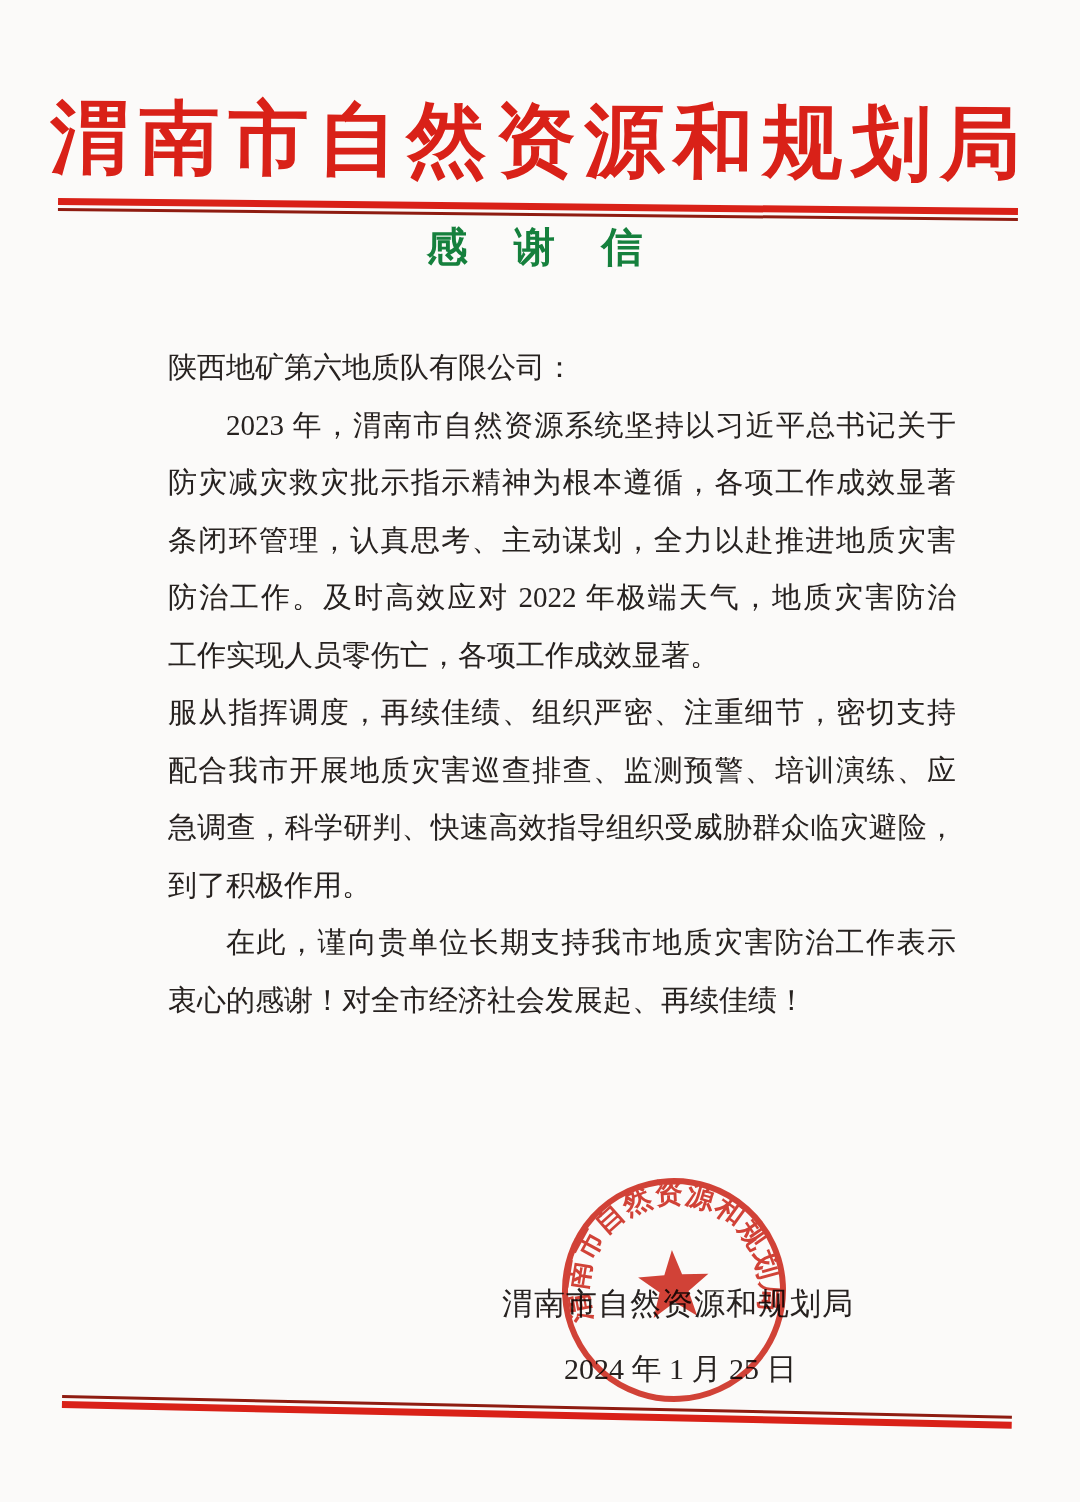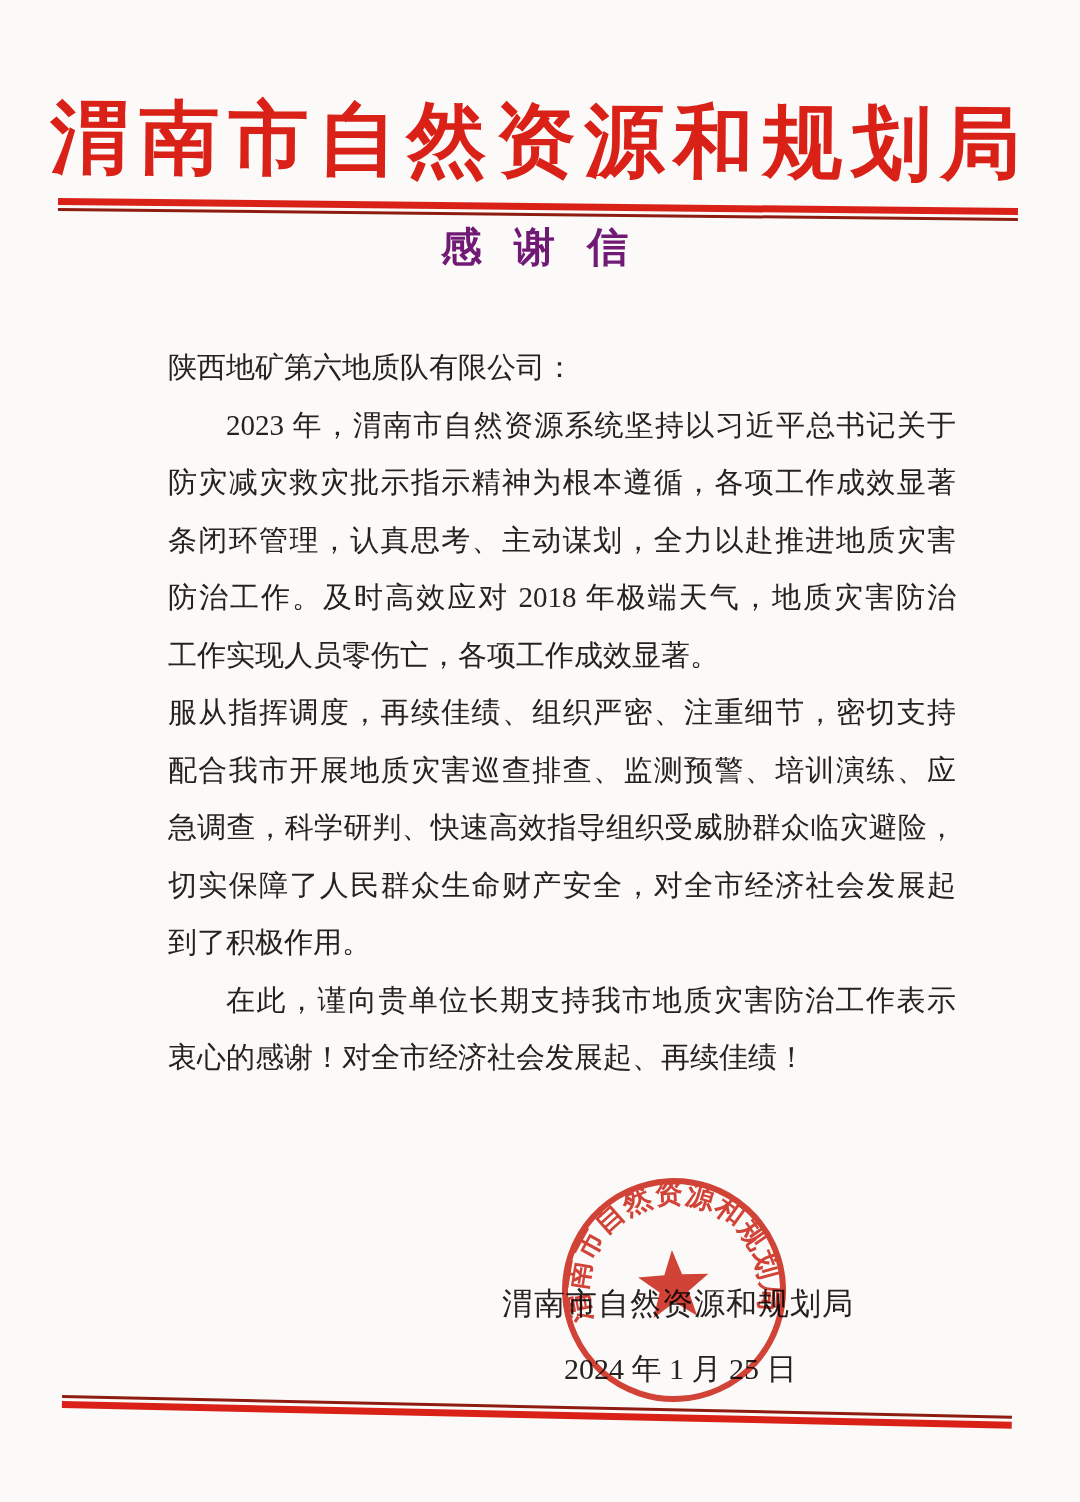--- a/index.html
+++ b/index.html
@@ -25,22 +25,22 @@
   }
   .rule-top{
     position:absolute;left:58px;top:198px;width:960px;
     transform:rotate(0.6deg);transform-origin:left center;
   }
   .rule-top .thick{height:7px;background:var(--accent-red);}
   .rule-top .thin{height:3px;background:var(--dark-red);margin-top:3px;}
   .doc-title{
     position:absolute;top:220px;left:0;width:100%;
     text-align:center;
-    font-family:Liberation Serif, serif;
-    font-weight:bold;font-size:41px;color:#701a75;letter-spacing:11px;
+    font-family:Liberation Mono, monospace;
+    font-weight:bold;font-size:41px;color:#15803d;letter-spacing:11px;
     white-space:nowrap;
   }
   .body-col{
     position:absolute;left:168px;top:339px;width:788px;
     font-size:29px;color:var(--ink);
   }
   .line{
     line-height:57.5px;height:57.5px;overflow:hidden;
     text-align:justify;
   }
@@ -82,26 +82,25 @@
     <div class="thin"></div>
   </div>
 
   <div class="doc-title">感  谢  信</div>
 
   <div class="body-col" id="body-lines">
       <div class="line" style="text-indent: 0em;">陕西地矿第六地质队有限公司：</div>
       <div class="line fill" style="text-indent: 2em;">2023 年，渭南市自然资源系统坚持以习近平总书记关于</div>
       <div class="line fill" style="text-indent: 0em;">防灾减灾救灾批示指示精神为根本遵循，各项工作成效显著</div>
       <div class="line fill" style="text-indent: 0em;">条闭环管理，认真思考、主动谋划，全力以赴推进地质灾害</div>
-      <div class="line fill" style="text-indent: 0em;">防治工作。及时高效应对 2018 年极端天气，地质灾害防治</div>
+      <div class="line fill" style="text-indent: 0em;">防治工作。及时高效应对 2022 年极端天气，地质灾害防治</div>
       <div class="line" style="text-indent: 0em;">工作实现人员零伤亡，各项工作成效显著。</div>
       <div class="line fill" style="text-indent: 0em;">服从指挥调度，再续佳绩、组织严密、注重细节，密切支持</div>
       <div class="line fill" style="text-indent: 0em;">配合我市开展地质灾害巡查排查、监测预警、培训演练、应</div>
       <div class="line fill" style="text-indent: 0em;">急调查，科学研判、快速高效指导组织受威胁群众临灾避险，</div>
-      <div class="line fill" style="text-indent: 0em;">切实保障了人民群众生命财产安全，对全市经济社会发展起</div>
       <div class="line" style="text-indent: 0em;">到了积极作用。</div>
       <div class="line fill" style="text-indent: 2em;">在此，谨向贵单位长期支持我市地质灾害防治工作表示</div>
       <div class="line" style="text-indent: 0em;">衷心的感谢！对全市经济社会发展起、再续佳绩！</div>
     </div>
 
   <div class="signature">渭南市自然资源和规划局</div>
 
   <div class="date">2024 年 1 月 25 日</div>
 
   <div class="seal">

